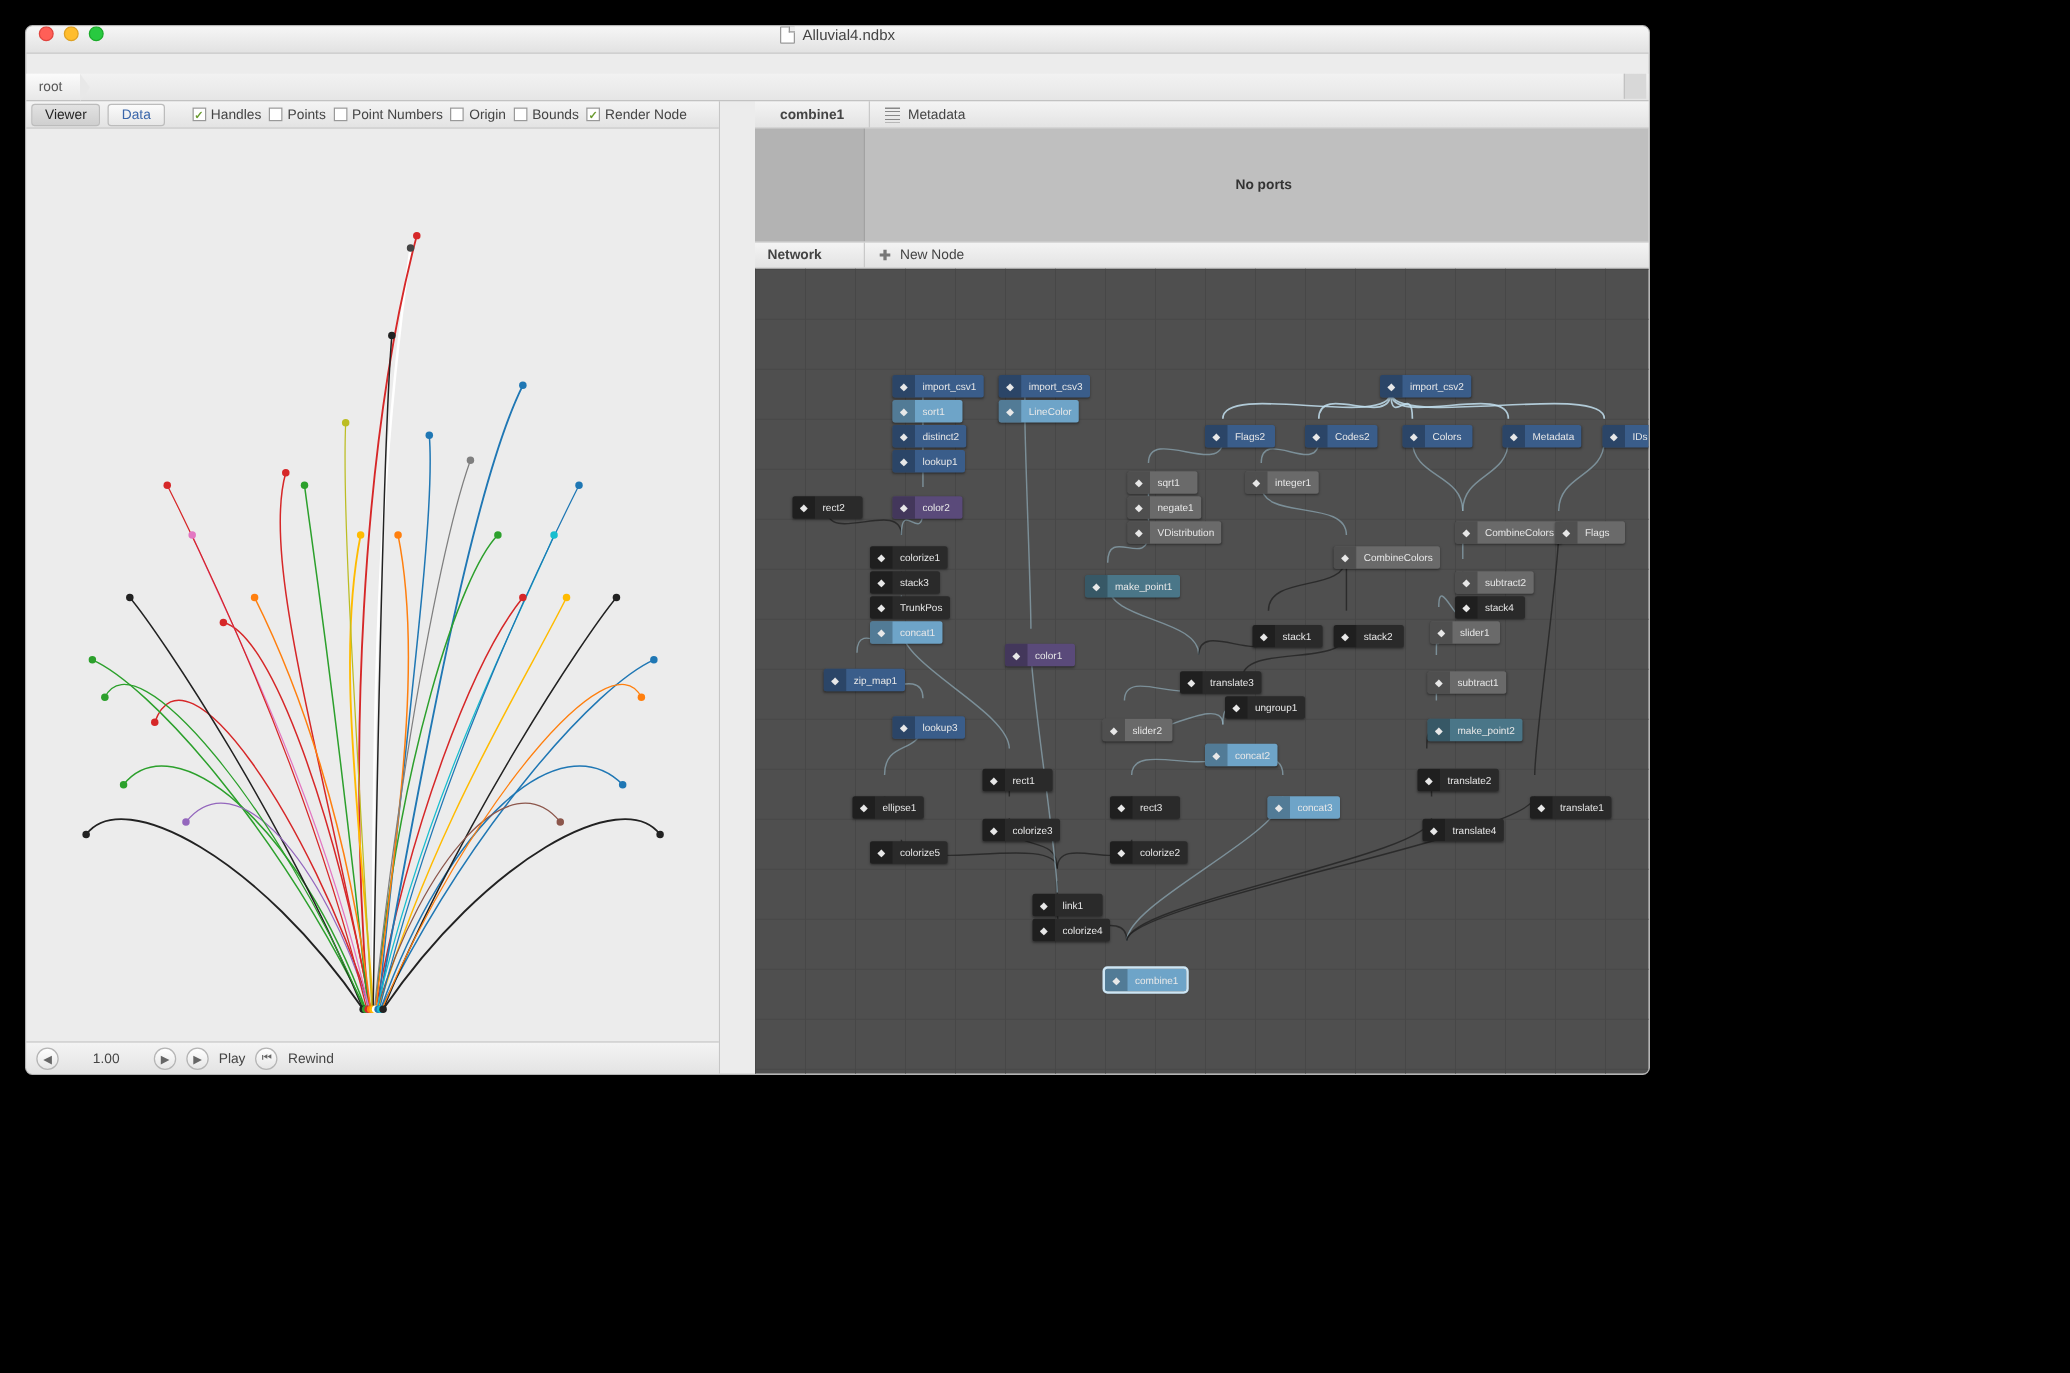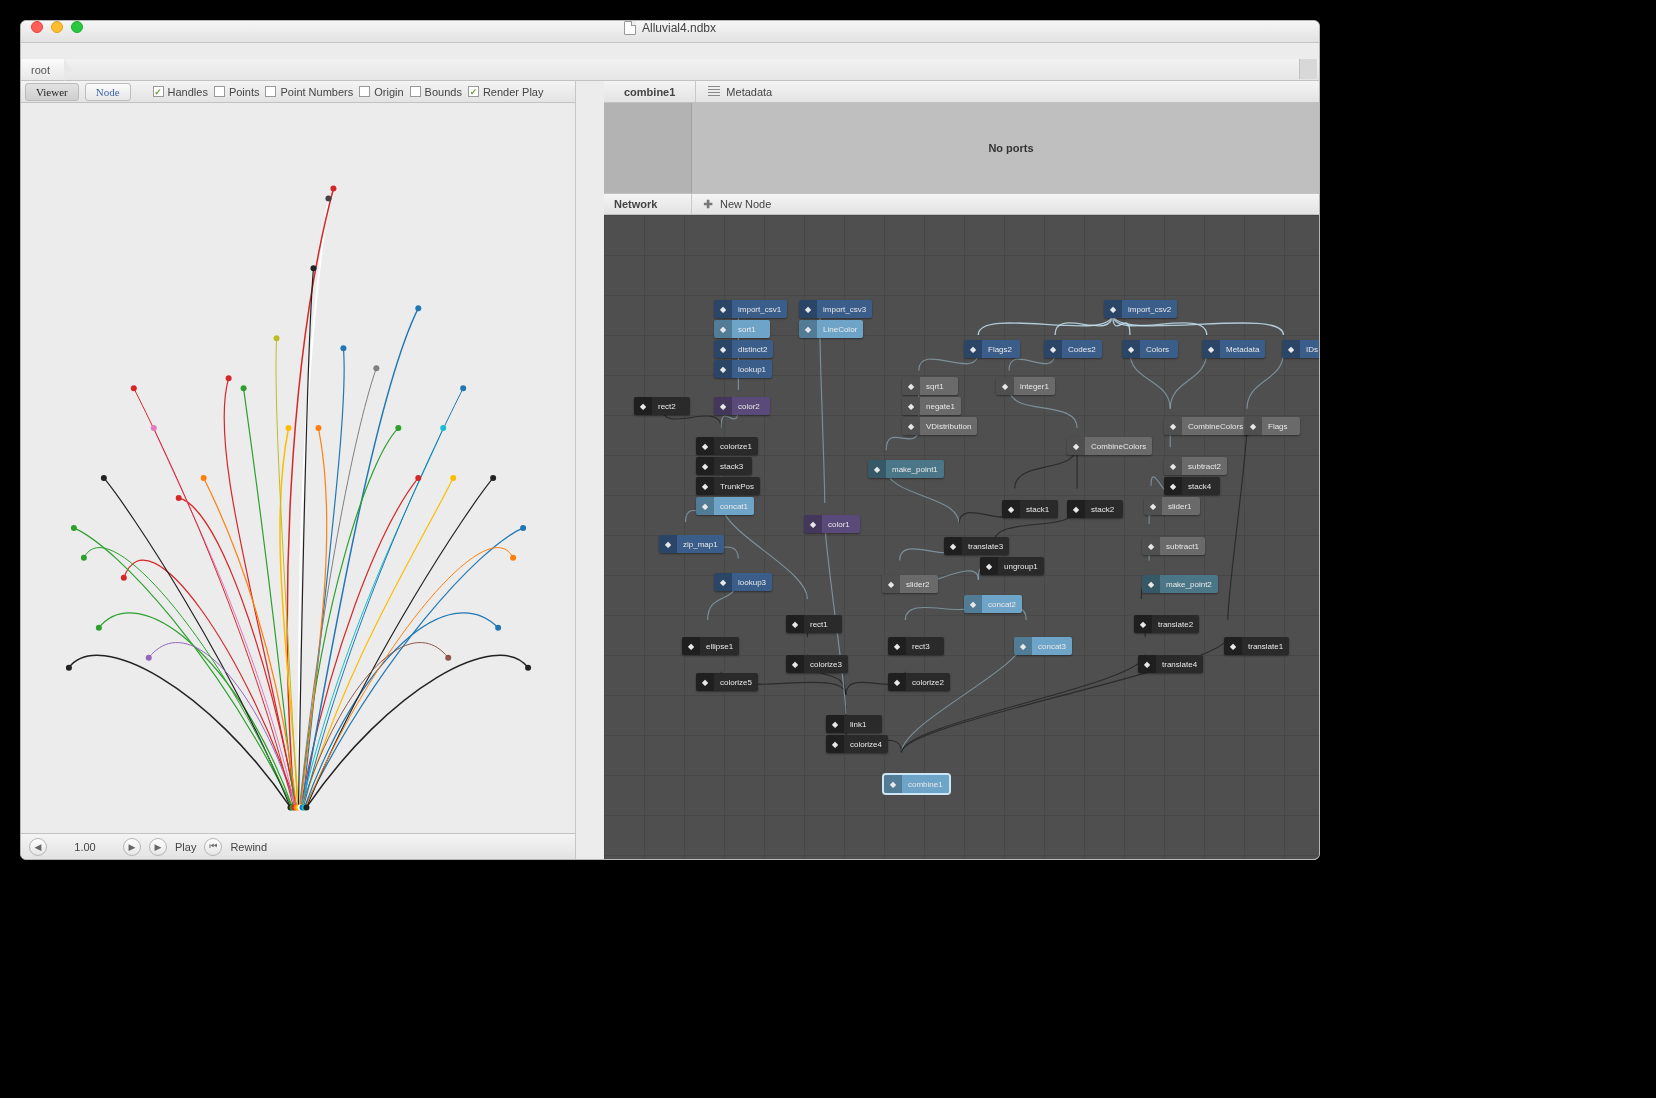--- a/index.html
+++ b/index.html
@@ -18,21 +18,21 @@
   .dot.green{background:#28c940;border:1px solid #1aab29;}
   .titlecenter{position:absolute; left:0; right:0; display:flex; justify-content:center; align-items:center; gap:6px; font-size:12px; color:#444;}
   .doc-icon{width:12px;height:14px;background:#fff;border:1px solid #999; border-radius:1px; position:relative;}
   .doc-icon::after{content:"";position:absolute;right:-1px;top:-1px;width:4px;height:4px;background:#ececec;border-left:1px solid #999;border-bottom:1px solid #999;}
   .crumbbar{height:22px;background:linear-gradient(#f2f2f2,#e6e6e6);border-bottom:1px solid #c2c2c2;display:flex;align-items:center;font-size:11px;color:#555;}
   .crumb{padding:0 14px 0 10px; height:100%; display:flex;align-items:center; position:relative; background:linear-gradient(#fbfbfb,#e8e8e8);}
   .crumb::after{content:"";position:absolute;right:-8px;top:0;width:0;height:0;border-top:11px solid transparent;border-bottom:11px solid transparent;border-left:8px solid #e8e8e8;}
   .body{flex:1; display:flex; min-height:0;}
   .left{width:555px; display:flex; flex-direction:column; border-right:1px solid #c6c6c6;}
   .toolbar{height:22px;background:linear-gradient(#f4f4f4,#e3e3e3);border-bottom:1px solid #c2c2c2;display:flex;align-items:center;font-size:11px;color:#444;gap:6px;padding-left:4px;}
-  .tab{padding:2px 10px;border:1px solid #bcbcbc;background:linear-gradient(#fbfbfb,#e7e7e7);border-radius:3px;font-size:11px;font-family:Liberation Serif, serif;}
+  .tab{padding:2px 10px;border:1px solid #bcbcbc;background:linear-gradient(#fbfbfb,#e7e7e7);border-radius:3px;font-size:11px;}
   .tab.active{background:linear-gradient(#e2e2e2,#cfcfcf);color:#222;}
   .tab.data{color:#3a66aa;}
   .check{display:inline-flex;align-items:center;gap:4px;}
   .box{width:11px;height:11px;border:1px solid #999;background:#fff;display:inline-flex;align-items:center;justify-content:center;font-size:9px;color:#6a9b2f;font-weight:bold;}
   .canvas{flex:1;background:#ececec;position:relative;display:flex;align-items:center;justify-content:center;overflow:hidden;}
   .transport{height:26px;background:linear-gradient(#f4f4f4,#e3e3e3);border-top:1px solid #c2c2c2;display:flex;align-items:center;gap:8px;padding:0 8px;font-size:11px;color:#444;}
   .tbtn{width:18px;height:18px;border:1px solid #b5b5b5;border-radius:9px;background:linear-gradient(#fff,#e6e6e6);display:flex;align-items:center;justify-content:center;font-size:9px;color:#666;}
   .framefield{width:60px;text-align:center;}
 
   .right{flex:1;display:flex;flex-direction:column;min-width:0;margin-left:28px;}
@@ -98,21 +98,21 @@
       <span>root</span>
     </div>
     <div class="corner-toggle"></div>
   </div>
 
   <div class="body">
 
     <div class="left">
       <div class="toolbar">
         <span class="tab active">Viewer</span>
-        <span class="tab data">Node</span>
+        <span class="tab data">Data</span>
         <span style="width:10px;"></span>
         <span class="check">
             <span class="box">✓</span>
             <span>Handles</span>
           </span>
         <span class="check">
             <span class="box"></span>
             <span>Points</span>
           </span>
         <span class="check">
@@ -122,21 +122,21 @@
         <span class="check">
             <span class="box"></span>
             <span>Origin</span>
           </span>
         <span class="check">
             <span class="box"></span>
             <span>Bounds</span>
           </span>
         <span class="check">
             <span class="box">✓</span>
-            <span>Render Play</span>
+            <span>Render Node</span>
           </span>
       </div>
       <div class="canvas">
         <svg class="fountain" viewBox="0 0 555 720">
           <g transform="translate(278,700)">
 
             <path d="M0 0 C 0 -200, 0 -400, 30 -610" stroke="#fff" stroke-width="2" fill="none"></path>
 
             <path d="M-4 0 C -20 -200, -10 -450, 35 -620" stroke="#d62728" stroke-width="1.5" fill="none"></path>
             <path d="M-2 0 C -30 -150, -80 -300, -120 -310" stroke="#d62728" stroke-width="1.2" fill="none"></path>

